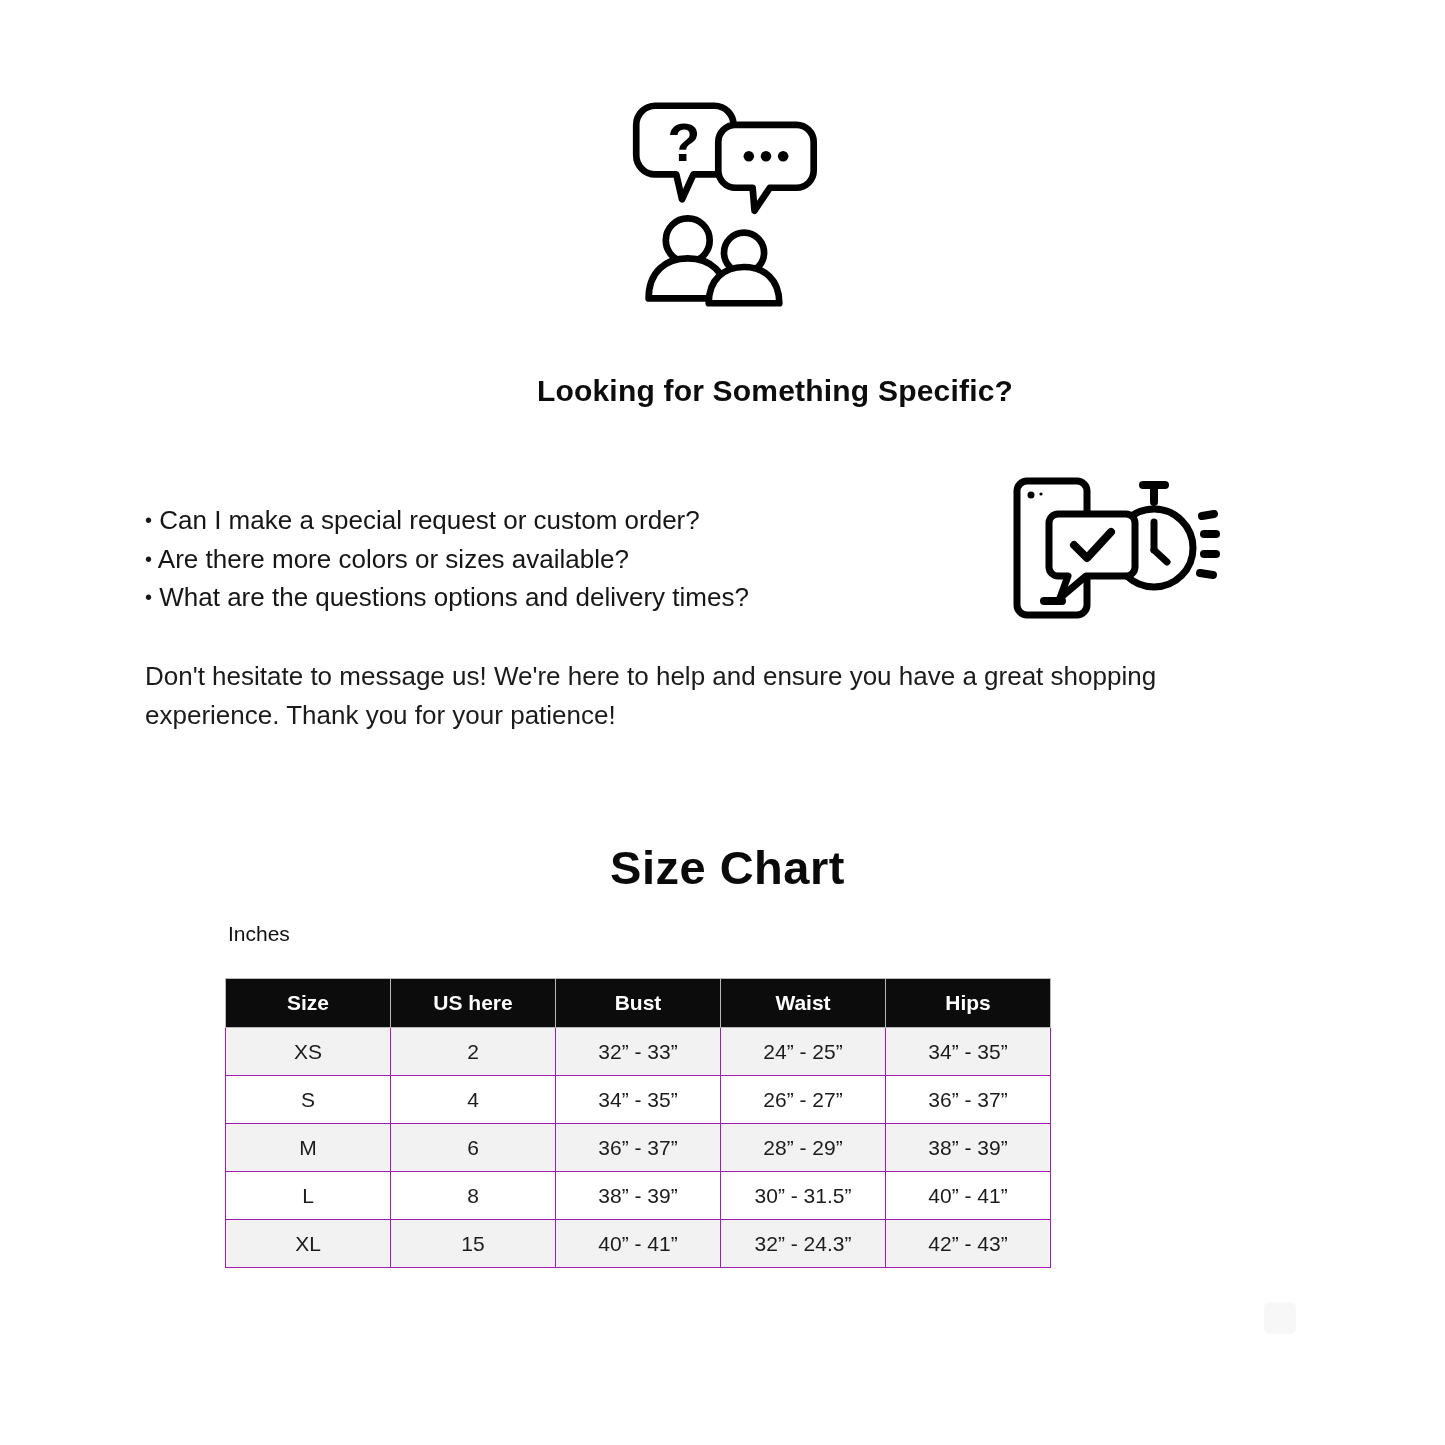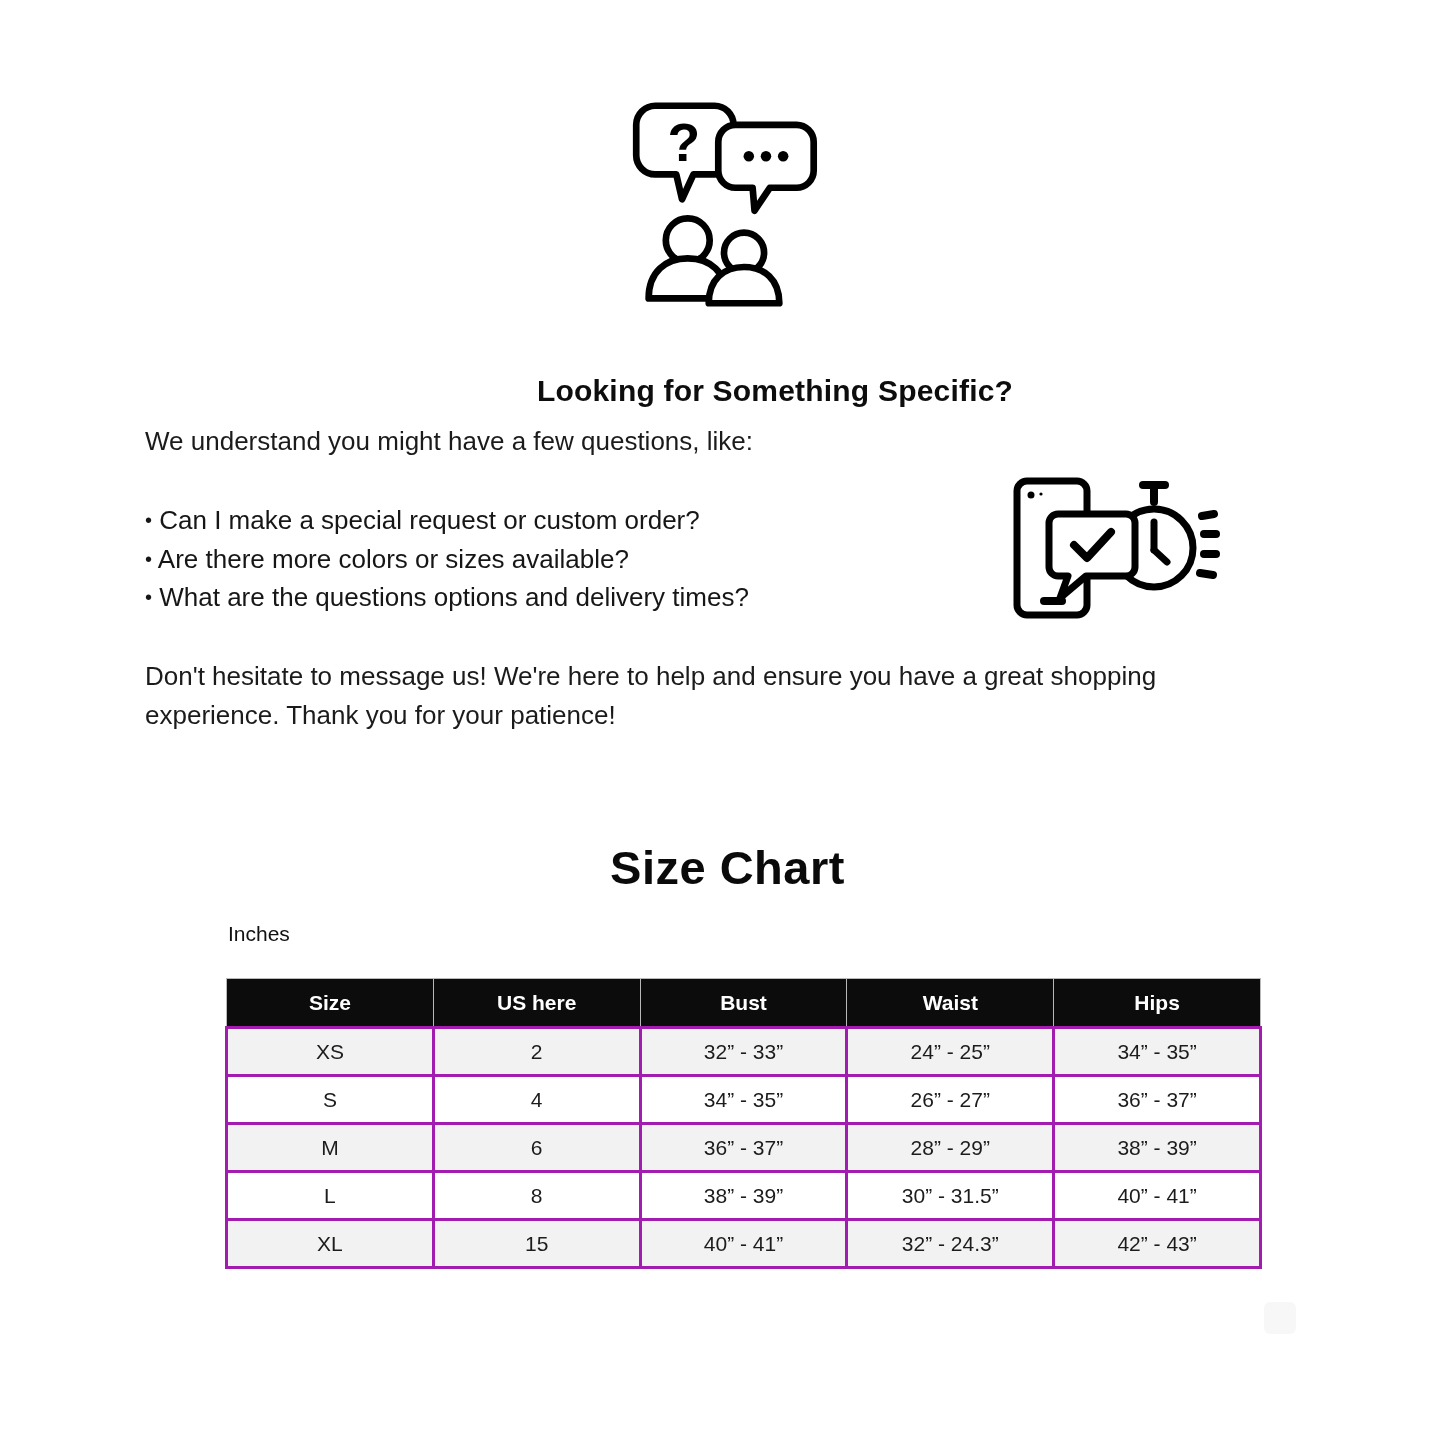--- a/index.html
+++ b/index.html
@@ -87,37 +87,37 @@
     position: absolute;
     left: 228px;
     top: 922px;
     font-size: 21px;
     color: #111111;
   }
   table.size-table {
     position: absolute;
     left: 225px;
     top: 978px;
-    width: 1037px;
+    width: 826px;
     border-collapse: collapse;
     table-layout: fixed;
     font-size: 21px;
   }
   table.size-table th {
     background: #0c0c0c;
     color: #ffffff;
     font-weight: bold;
     height: 49px;
     border: 1px solid #b9b9b9;
     text-align: center;
     font-size: 21px;
   }
   table.size-table td {
     height: 48px;
-    border: 3px solid #a21caf;
+    border: 1px solid #a21caf;
     text-align: center;
     color: #1c1c1c;
     background: #ffffff;
   }
   table.size-table tbody tr:nth-child(odd) td { background: #f2f2f2; }
 
   .faint-watermark {
     position: absolute;
     left: 1264px;
     top: 1302px;
@@ -147,21 +147,20 @@
       <circle cx="62" cy="147" r="23" fill="#ffffff"></circle>
       <path fill="#ffffff" d="M21 208 C21 180 39 166 62 166 C85 166 103 180 103 208 Z"></path>
 
       <circle cx="121" cy="160" r="21" fill="#ffffff"></circle>
       <path fill="#ffffff" d="M84 213 C84 188 100 175 121 175 C142 175 158 188 158 213 Z"></path>
     </svg>
   </div>
 
   <div class="hero-heading">Looking for Something Specific?</div>
 
-  <div class="intro-text">We understand you might have a few questions, like:</div>
 
   <div class="question-list">
       <div class="bullet-line"><span class="bullet">•</span><span> Can I make a special request or custom order?</span></div>
       <div class="bullet-line"><span class="bullet">•</span><span> Are there more colors or sizes available?</span></div>
       <div class="bullet-line"><span class="bullet">•</span><span> What are the questions options and delivery times?</span></div>
     </div>
 
   <div class="reply-icon">
     <svg viewBox="0 0 212 152" width="212" height="152" fill="none" stroke="#000000" stroke-width="7" stroke-linejoin="round" stroke-linecap="round">
 

